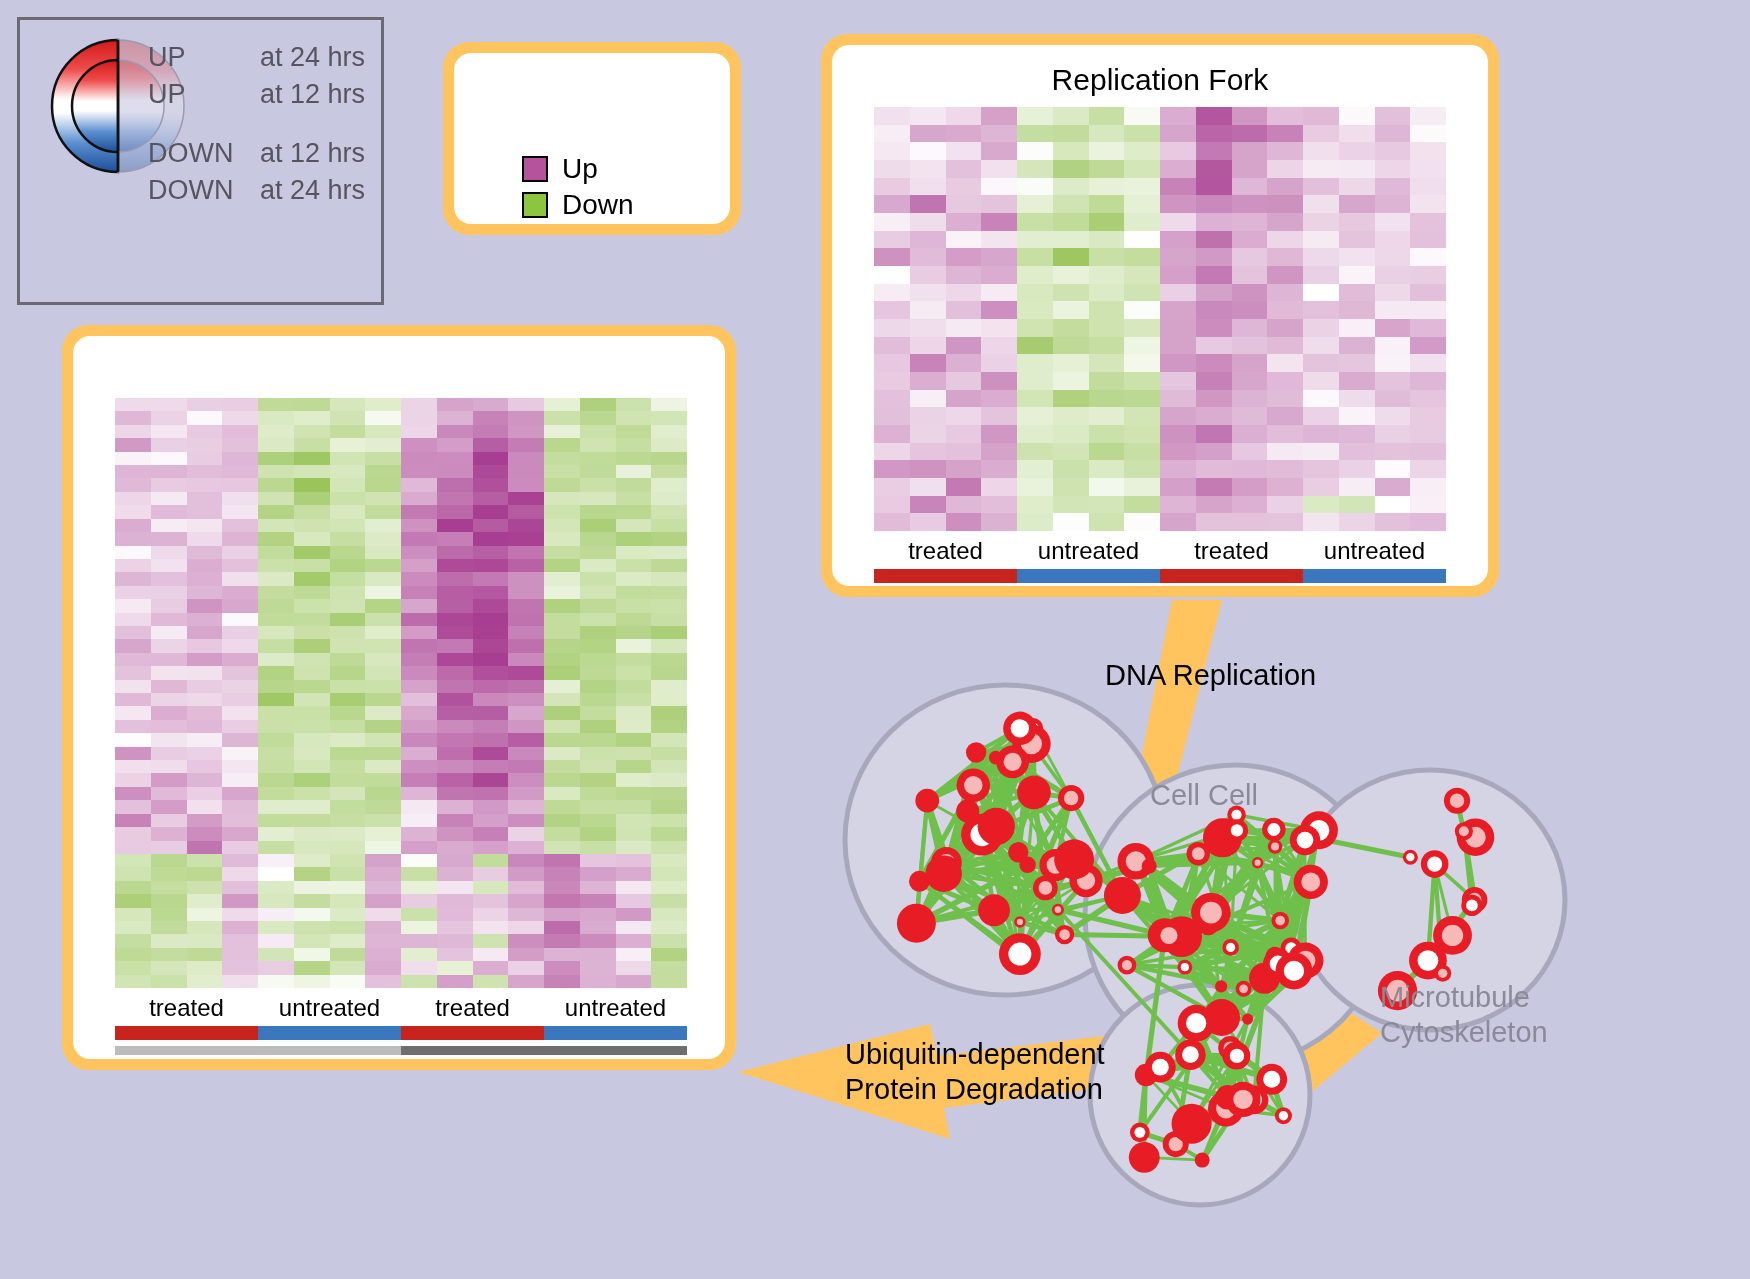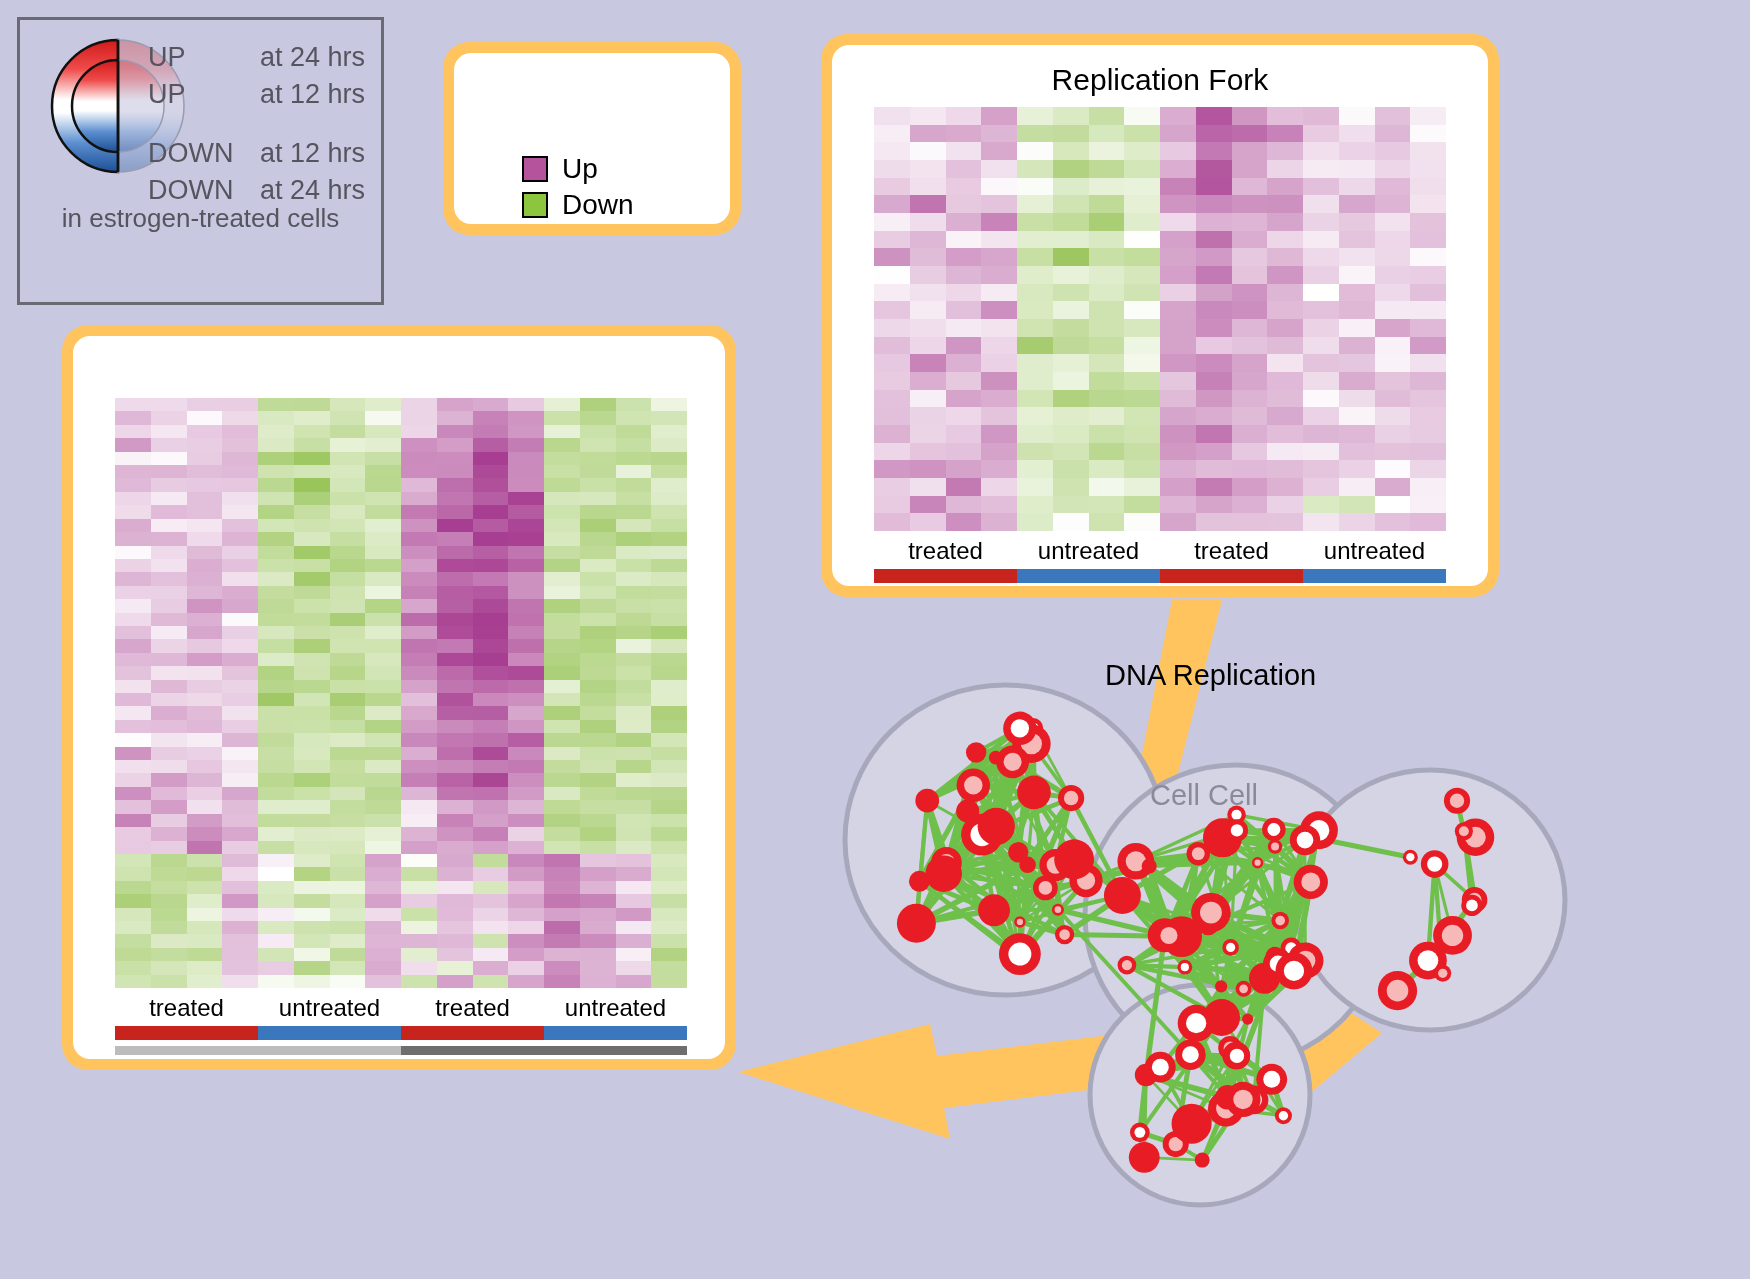--- a/index.html
+++ b/index.html
@@ -147,21 +147,20 @@
         <span class="dir">DOWN</span>
         <span class="when">at 12 hrs</span>
       </div>
       <div class="key-row">
         <span class="dir">DOWN</span>
         <span class="when">at 24 hrs</span>
       </div>
     </div>
 
     <div id="key-caption">
-      <div>in estrogen-treated cells</div>
     </div>
   </div>
 
   <div class="panel" id="legend-panel">
     <div class="panel-inner">
       <div id="legend-items">
         <div class="legend-item">
           <span class="swatch" id="sw-up" style="background: rgb(181, 83, 156);"></span>
           <span>Up</span>
         </div>
@@ -2124,15 +2123,19 @@
           </g>
           <g>
             <circle cx="380.323989241406" cy="457.15465092881584" r="15.355806355530307" fill="#e81c24"></circle>
             <circle cx="380.323989241406" cy="457.15465092881584" r="8.44569349554167" fill="#ffffff"></circle>
           </g>
         </g>
     </svg>
 
     <div class="net-label dark" style="left:325px;top:48px;">DNA Replication</div>
     <div class="net-label grey" style="left:370px;top:168px;">Cell Cell</div>
+    <div class="net-label grey" style="left:600px;top:370px;">Microtubule
+Cytoskeleton</div>
+    <div class="net-label dark" style="left:65px;top:427px;">Ubiquitin-dependent
+Protein Degradation</div>
   </div>
 
 </div>
 
 </body></html>

